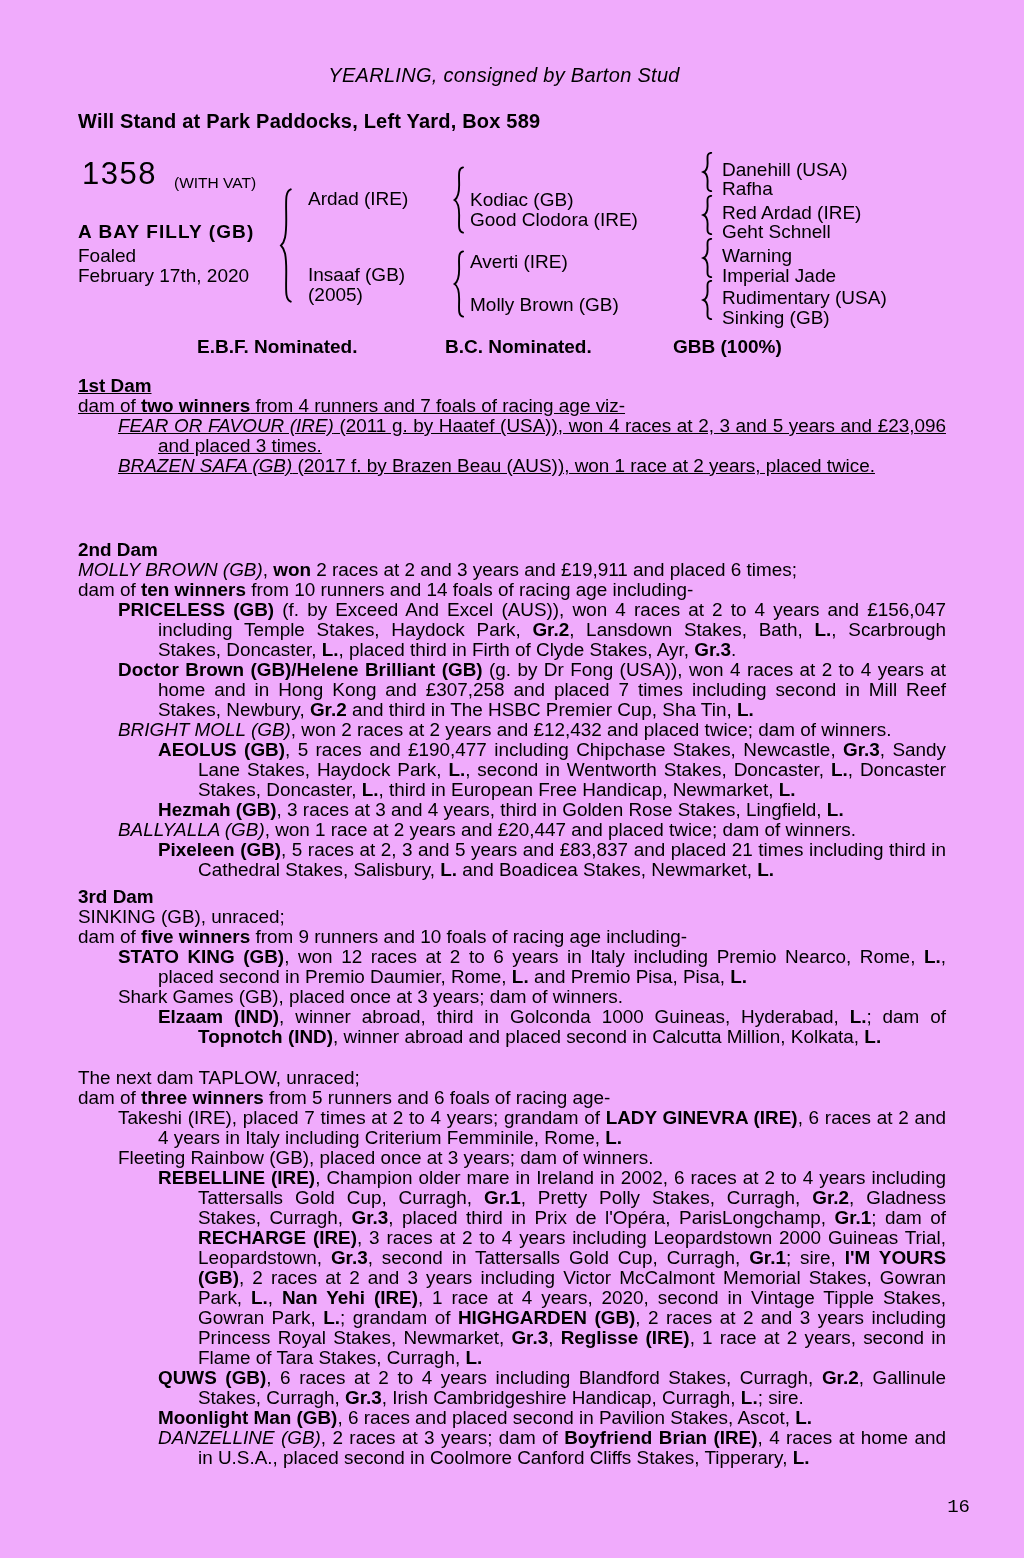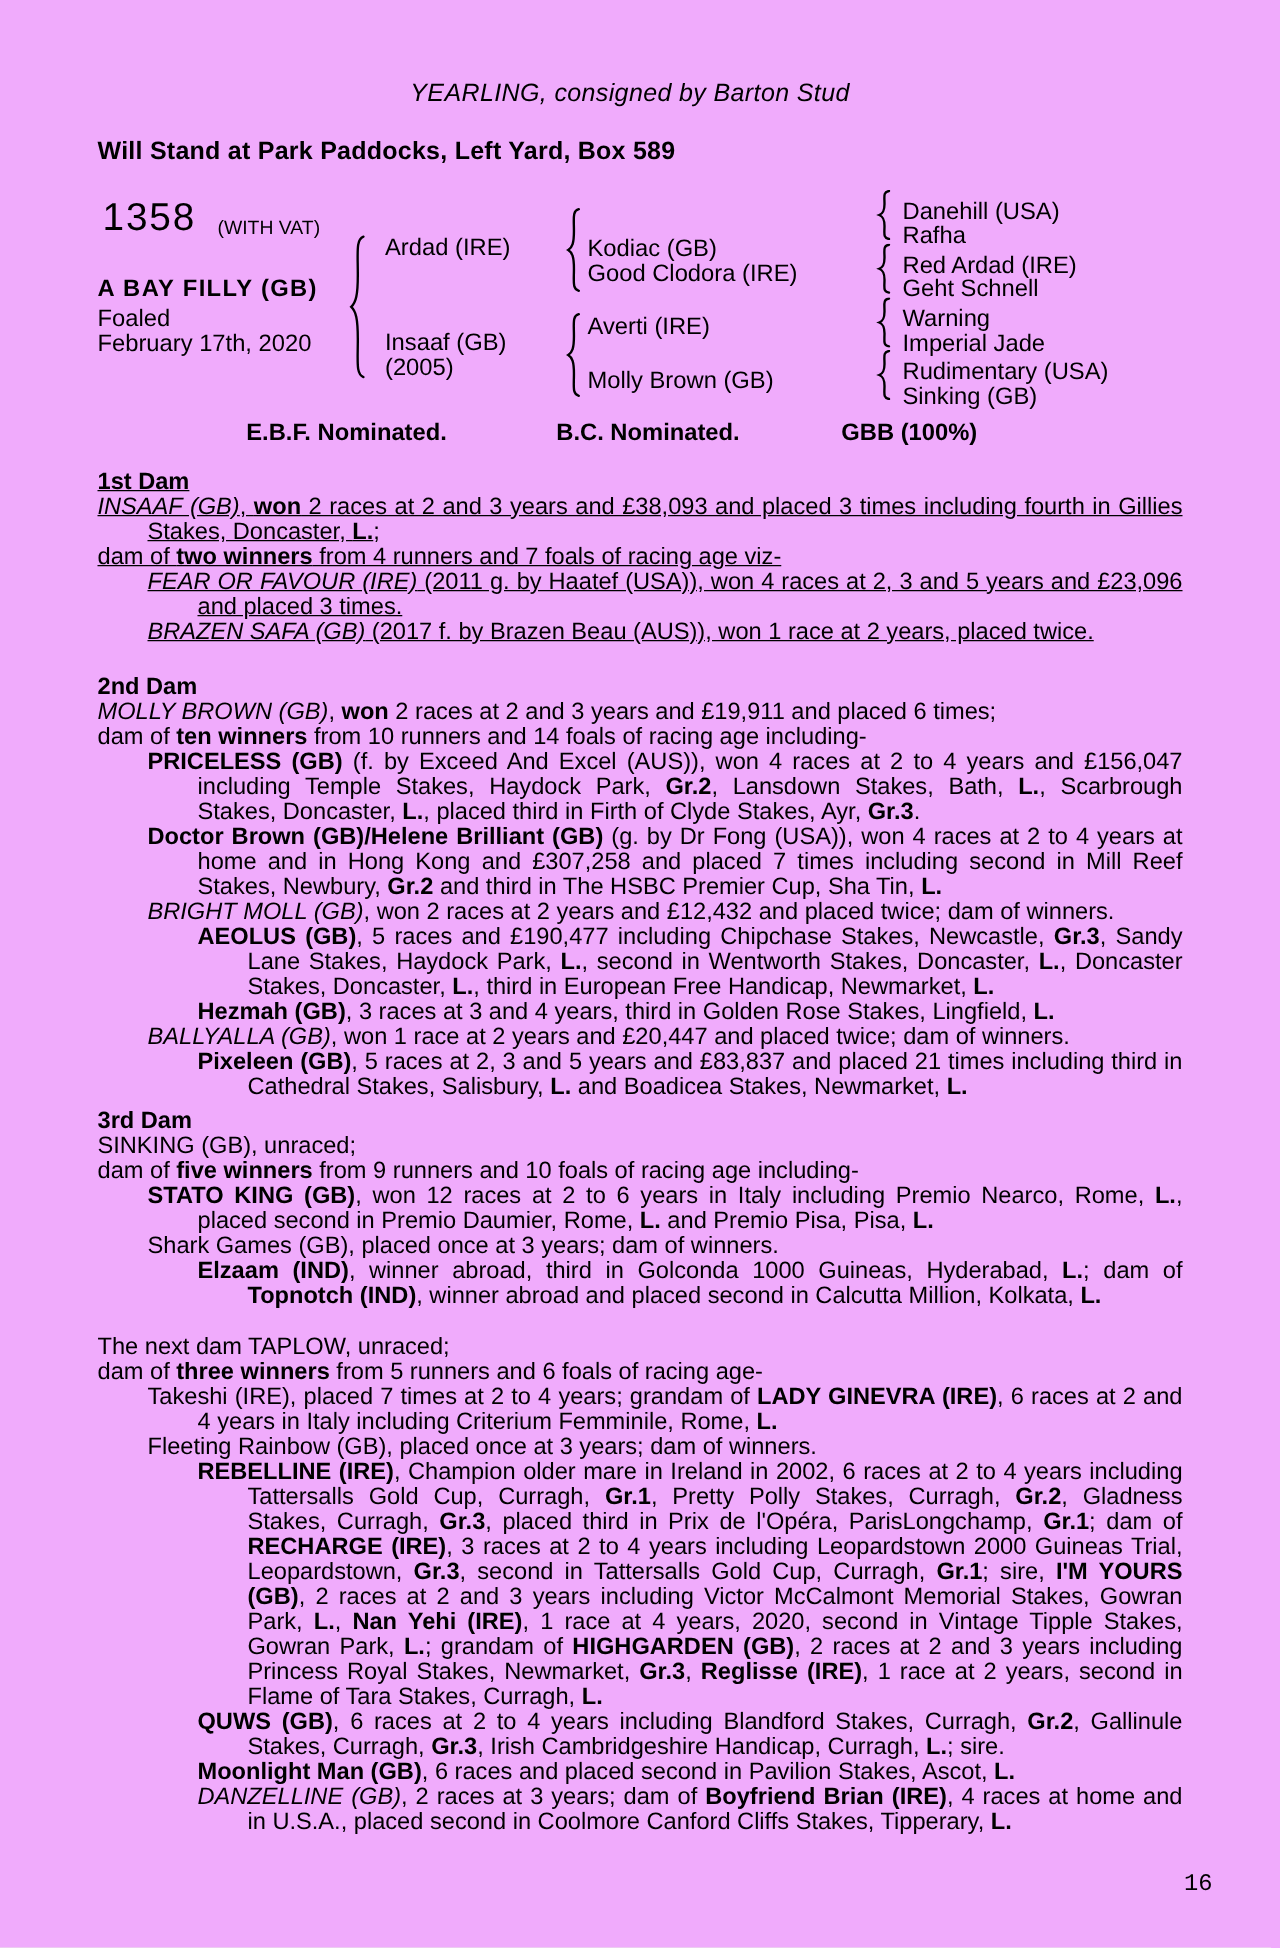--- a/index.html
+++ b/index.html
@@ -110,21 +110,20 @@
   <div class="abs g3 r7">Rudimentary (USA)</div>
   <div class="abs g3 r8">Sinking (GB)</div>
 
   <div class="abs nom ebf">E.B.F. Nominated.</div>
   <div class="abs nom bc">B.C. Nominated.</div>
   <div class="abs nom gbb">GBB (100%)</div>
 
   <div id="catalog">
       <div class="pedigree-section sec-0">
         <div class="section-heading">1st Dam</div>
-        <div class="para" style="padding-left: 40px; text-indent: -40px;"><span class="s-i">INSAAF (GB)</span><span class="s-r">, </span><span class="s-b">won</span><span class="s-r"> 2 races at 2 and 3 years and £38,093 and placed 3 times including fourth in Gillies Stakes, Doncaster, </span><span class="s-b">L.</span><span class="s-r">;</span></div>
         <div class="para" style="padding-left: 40px; text-indent: -40px;"><span class="s-r">dam of </span><span class="s-b">two winners</span><span class="s-r"> from 4 runners and 7 foals of racing age viz-</span></div>
         <div class="para" style="padding-left: 80px; text-indent: -40px;"><span class="s-i">FEAR OR FAVOUR (IRE)</span><span class="s-r"> (2011 g. by Haatef (USA)), won 4 races at 2, 3 and 5 years and £23,096 and placed 3 times.</span></div>
         <div class="para" style="padding-left: 80px; text-indent: -40px;"><span class="s-i">BRAZEN SAFA (GB)</span><span class="s-r"> (2017 f. by Brazen Beau (AUS)), won 1 race at 2 years, placed twice.</span></div>
       </div>
       <div class="pedigree-section sec-1">
         <div class="section-heading">2nd Dam</div>
         <div class="para" style="padding-left: 40px; text-indent: -40px;"><span class="s-i">MOLLY BROWN (GB)</span><span class="s-r">, </span><span class="s-b">won</span><span class="s-r"> 2 races at 2 and 3 years and £19,911 and placed 6 times;</span></div>
         <div class="para" style="padding-left: 40px; text-indent: -40px;"><span class="s-r">dam of </span><span class="s-b">ten winners</span><span class="s-r"> from 10 runners and 14 foals of racing age including-</span></div>
         <div class="para" style="padding-left: 80px; text-indent: -40px;"><span class="s-b">PRICELESS (GB)</span><span class="s-r"> (f. by Exceed And Excel (AUS)), won 4 races at 2 to 4 years and £156,047 including Temple Stakes, Haydock Park, </span><span class="s-b">Gr.2</span><span class="s-r">, Lansdown Stakes, Bath, </span><span class="s-b">L.</span><span class="s-r">, Scarbrough Stakes, Doncaster, </span><span class="s-b">L.</span><span class="s-r">, placed third in Firth of Clyde Stakes, Ayr, </span><span class="s-b">Gr.3</span><span class="s-r">.</span></div>
         <div class="para" style="padding-left: 80px; text-indent: -40px;"><span class="s-b">Doctor Brown (GB)/Helene Brilliant (GB)</span><span class="s-r"> (g. by Dr Fong (USA)), won 4 races at 2 to 4 years at home and in Hong Kong and £307,258 and placed 7 times including second in Mill Reef Stakes, Newbury, </span><span class="s-b">Gr.2</span><span class="s-r"> and third in The HSBC Premier Cup, Sha Tin, </span><span class="s-b">L.</span></div>

